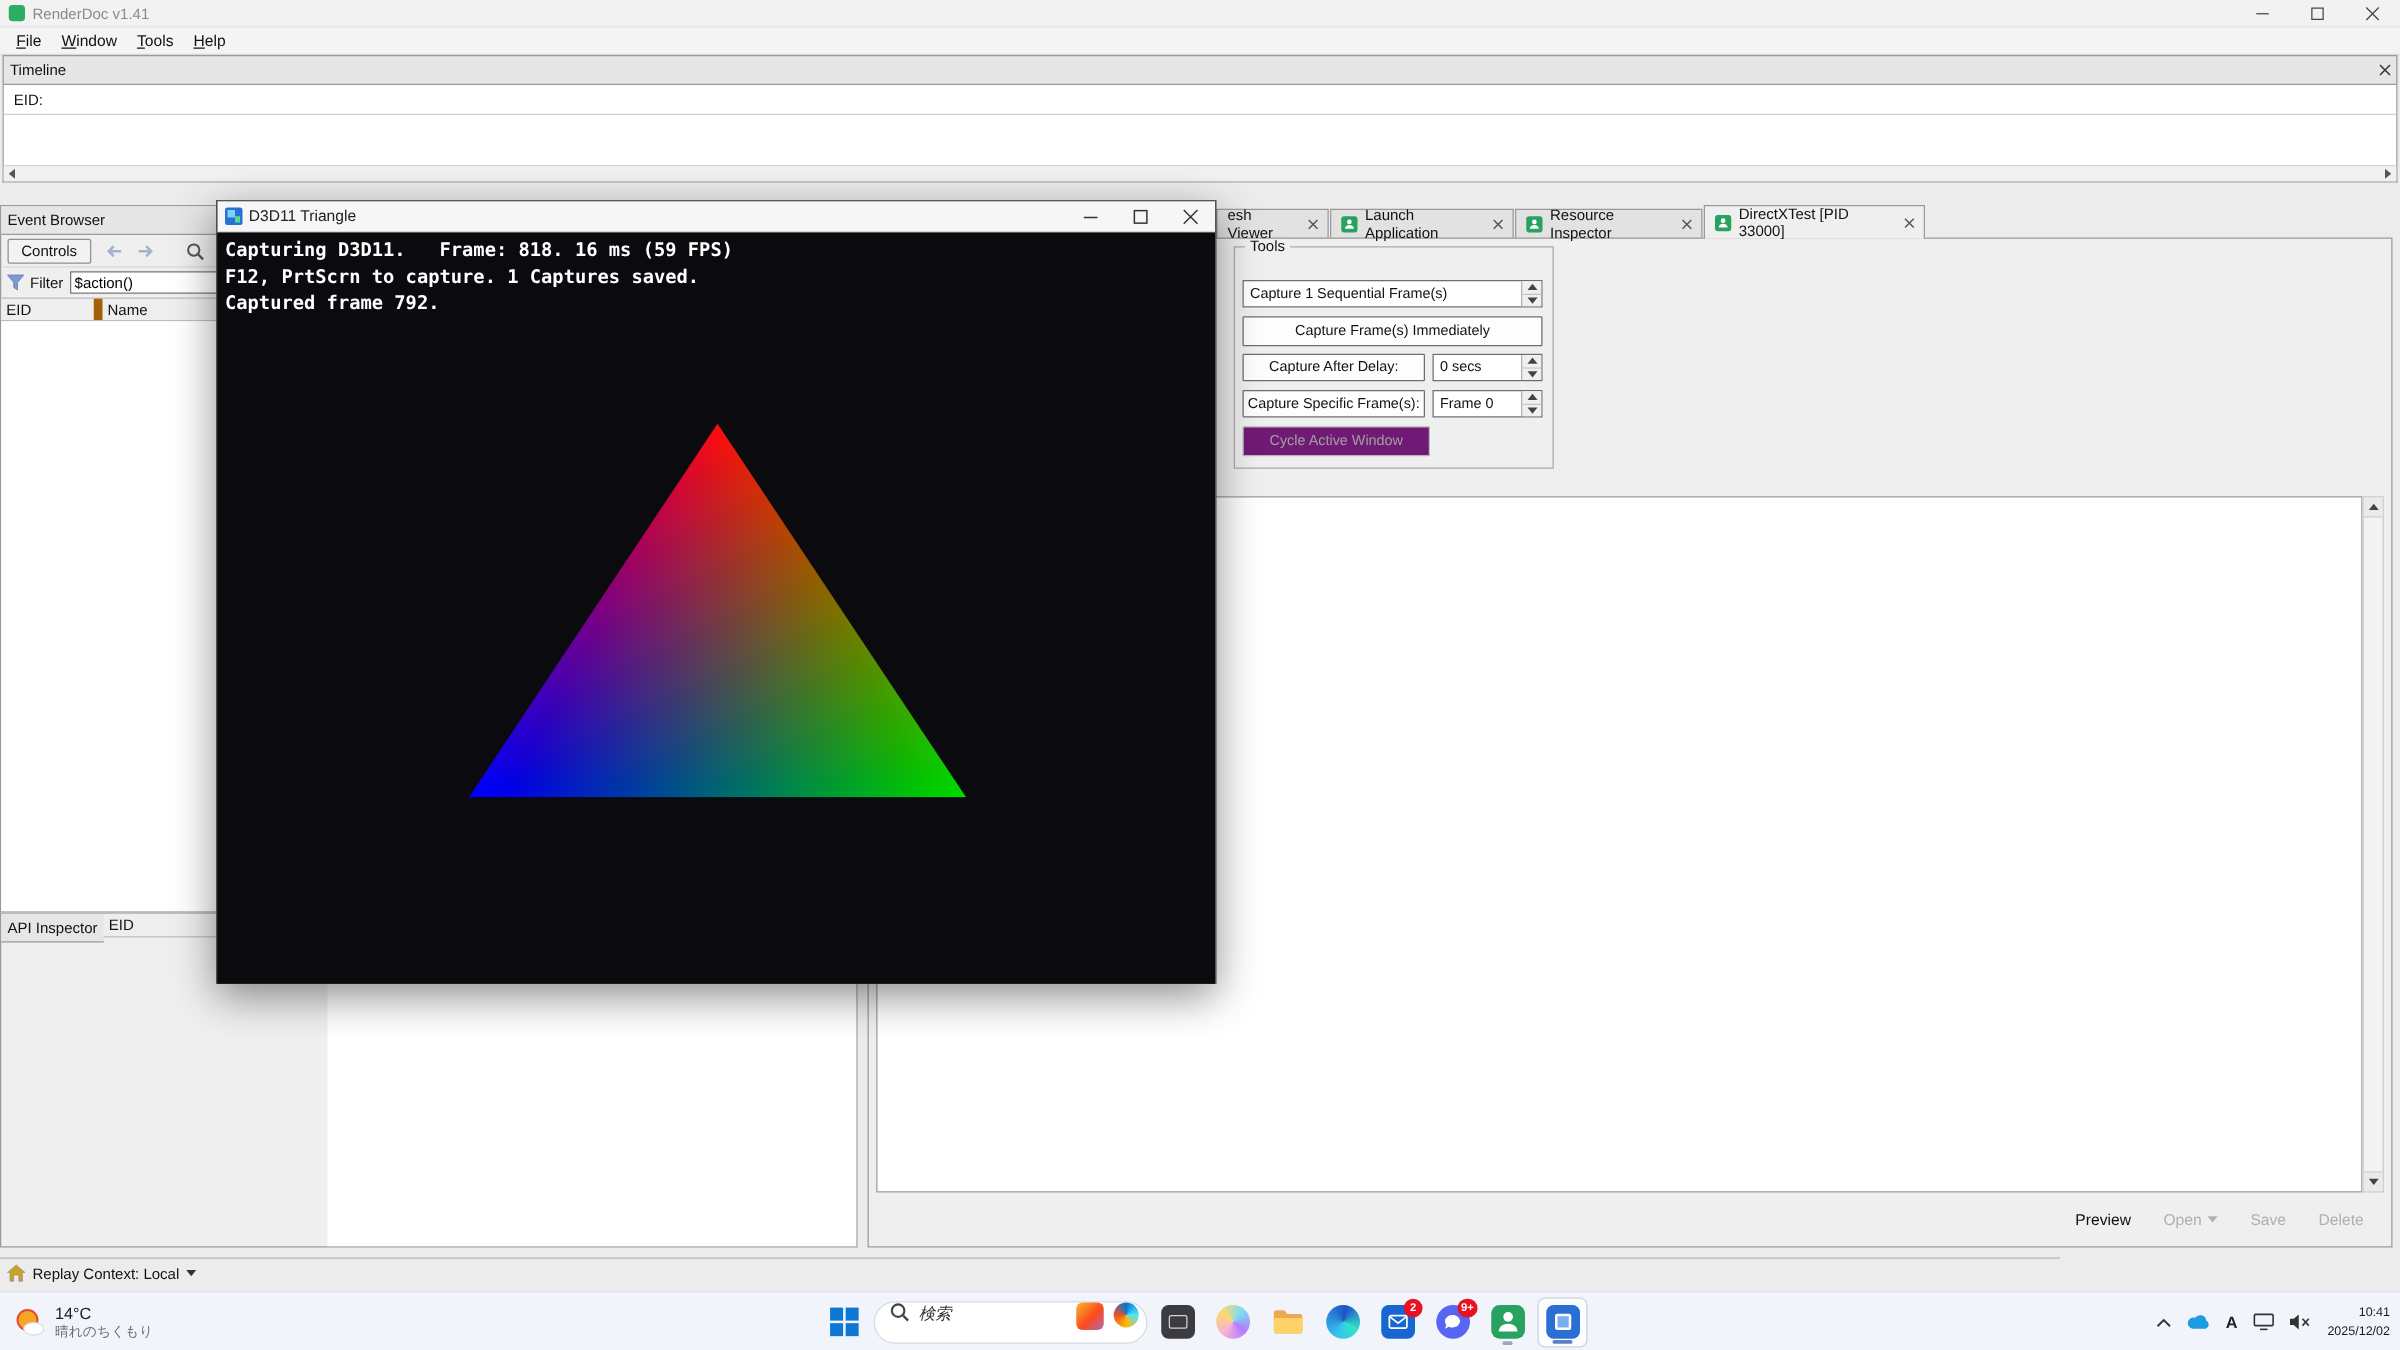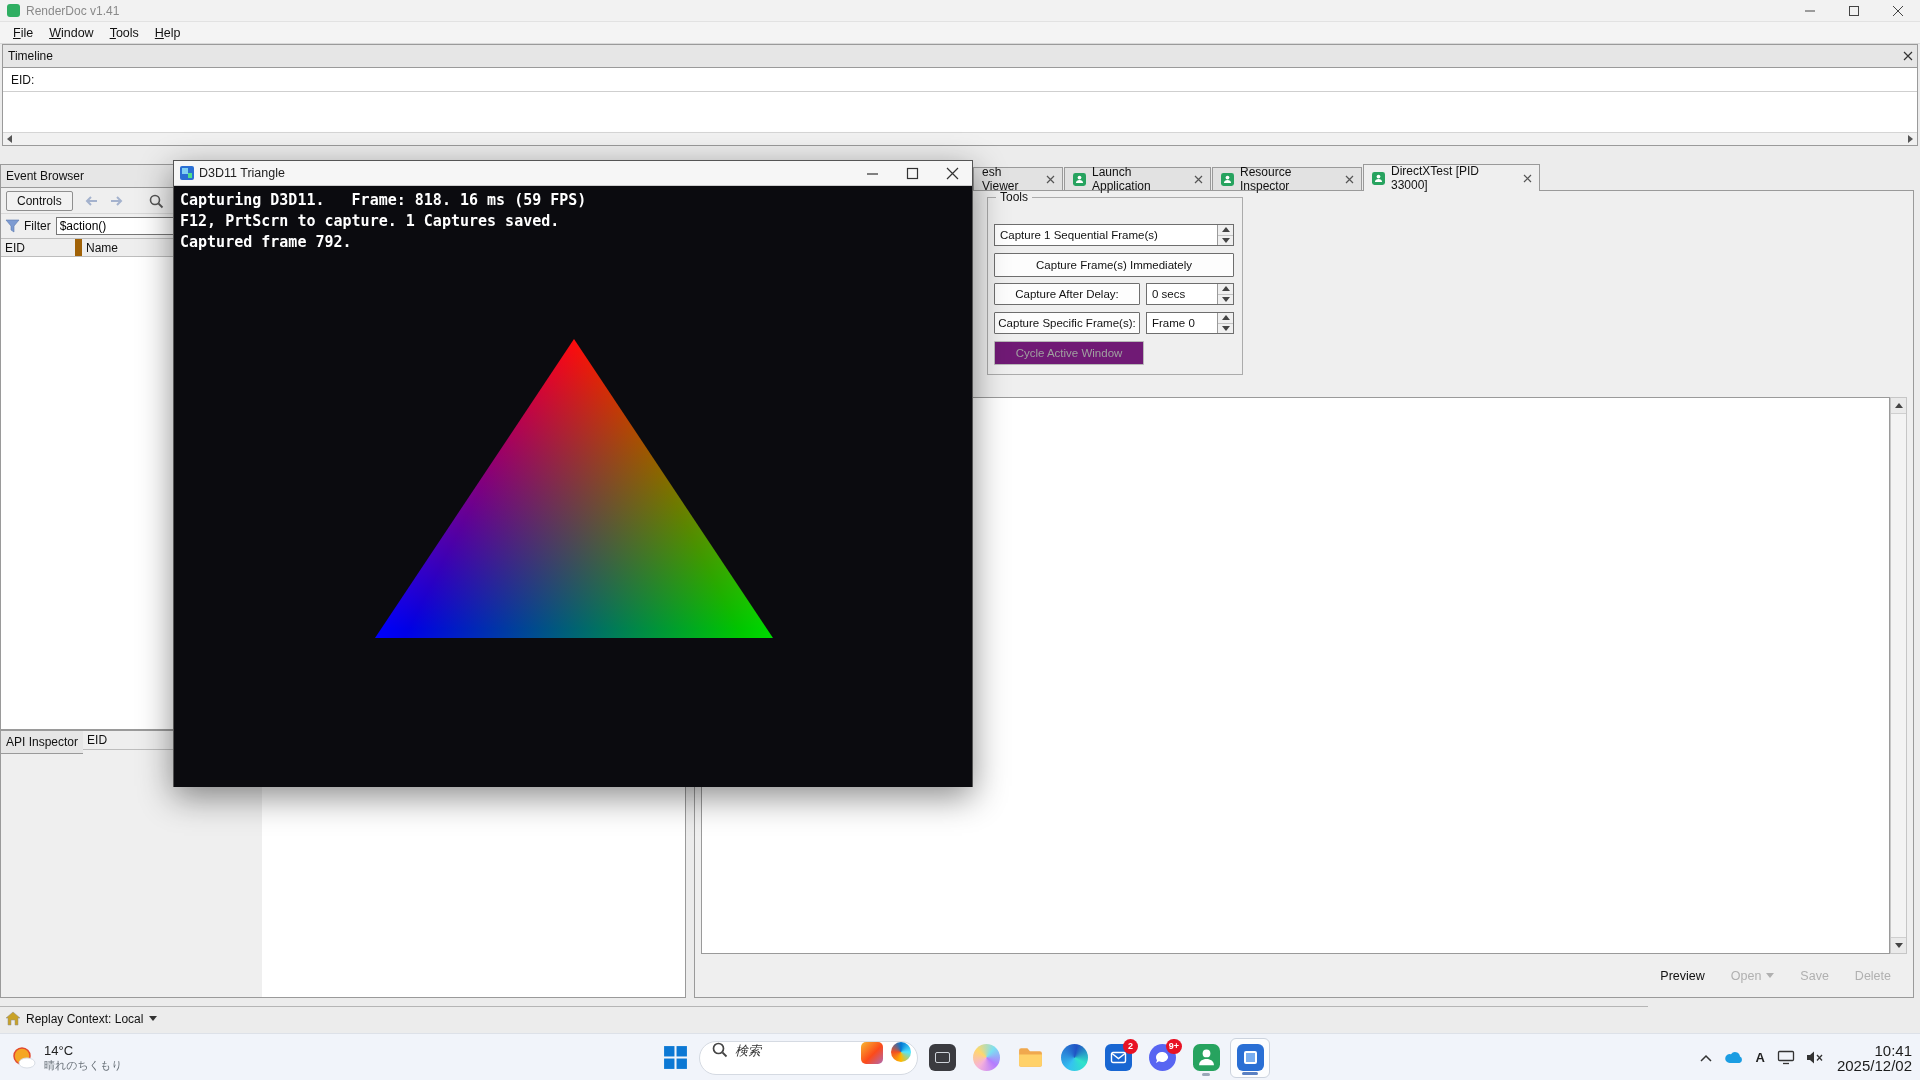--- a/index.html
+++ b/index.html
@@ -141,21 +141,21 @@
   .edge { background:conic-gradient(from 210deg,#35c1f1,#2052c4 45%,#30e3ca 75%,#35c1f1); }
   .darkapp { background:#3b3b40; display:flex; align-items:center; justify-content:center; }
   .darkapp i { width:15px; height:11px; border:1.5px solid #cfd3da; border-radius:2px; display:block; }
   .mailapp { background:#1866d2; display:flex; align-items:center; justify-content:center; }
   .chatapp { background:#5865f2; display:flex; align-items:center; justify-content:center; }
   .winapp { background:#2a6fd4; display:flex; align-items:center; justify-content:center; }
   .winapp i { width:13px; height:13px; border:2px solid #fff; border-radius:2px; display:block; background:#79aef0; }
 
   .tray { position:absolute; right:8px; top:0; height:47px; display:flex; align-items:center; gap:13px; }
   .ime { font-size:13px; font-weight:bold; color:#222; }
-  .clockblock { text-align:right; font-size:15px; color:#1c1c1c; line-height:15px; }
+  .clockblock { text-align:right; font-size:10px; color:#1c1c1c; line-height:15px; }
 
   svg { overflow:visible; }
 </style>
 </head>
 <body>
 
 <div class="abs titlebar">
   <div class="logo"></div>
   <span class="wtitle">RenderDoc v1.41</span>
   <div class="wincontrols">

